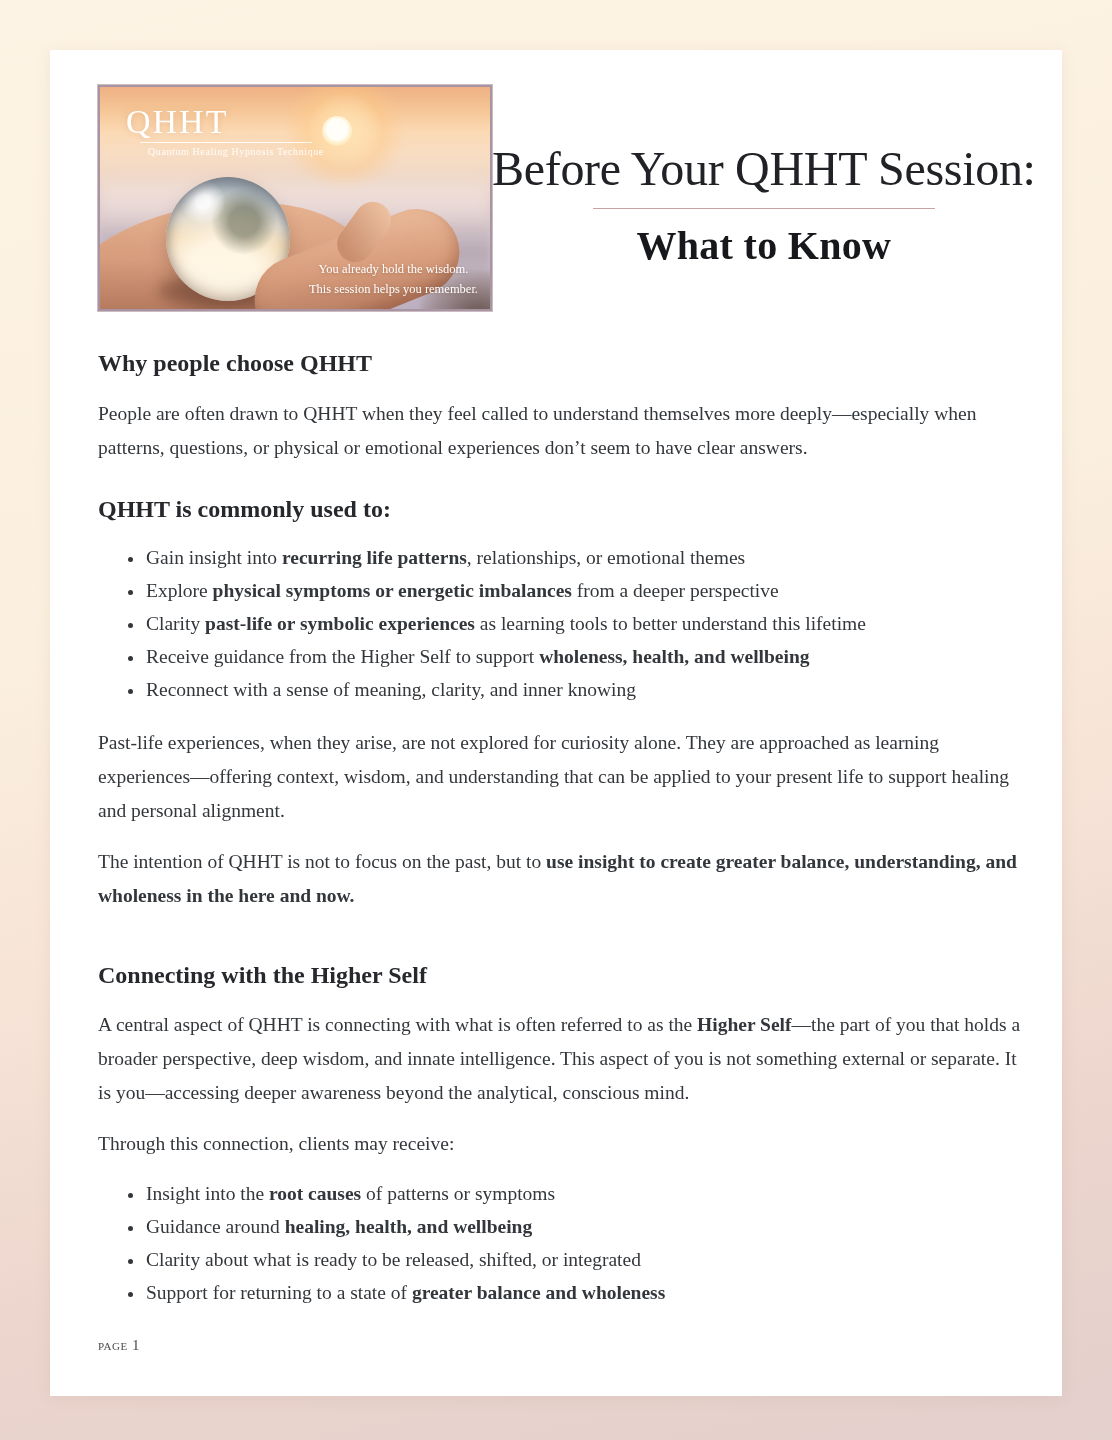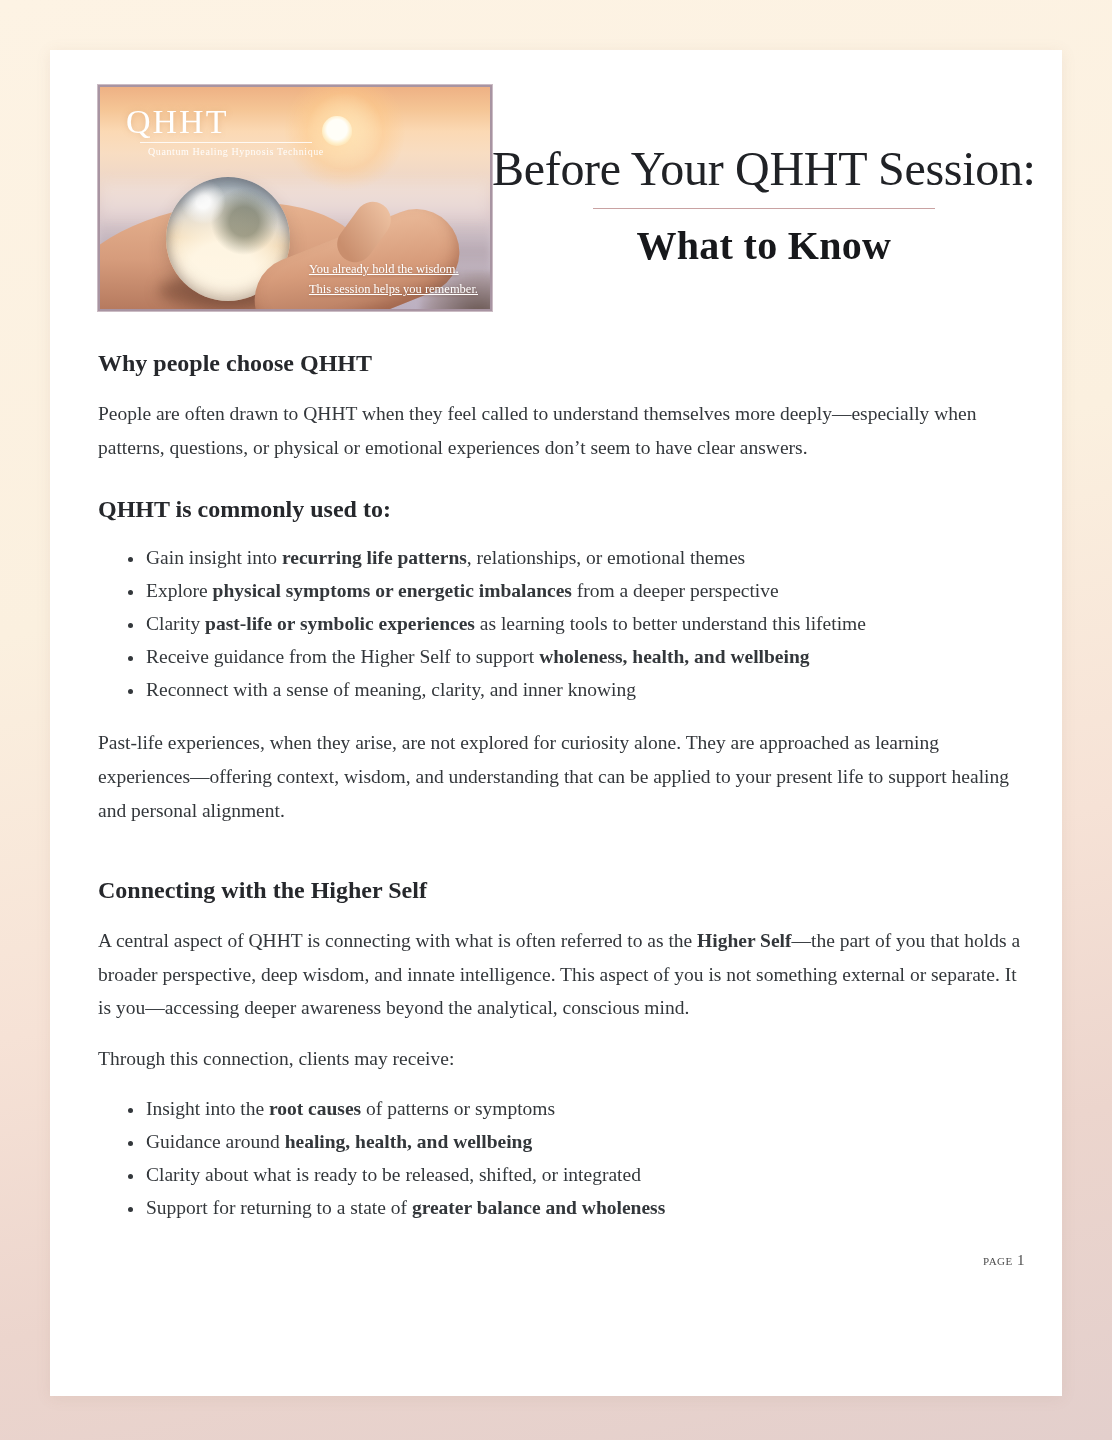--- a/index.html
+++ b/index.html
@@ -68,41 +68,41 @@
       radial-gradient(circle at 63% 36%,rgba(88,94,72,.55) 0 13%,rgba(88,94,72,0) 30%),
       radial-gradient(circle at 45% 80%,rgba(255,246,228,.95) 0 28%,rgba(255,238,210,.4) 55%,rgba(255,238,210,0) 75%),
       linear-gradient(185deg,#97a2ab 0%,#b8c1c7 22%,#d6d3cd 38%,#ecd3ad 52%,#f7e7cb 66%,#f2ece1 84%,#e6e2da 100%);
     box-shadow:inset 0 -6px 14px rgba(120,90,70,.35),inset 0 6px 12px rgba(70,80,95,.45),0 10px 18px rgba(80,50,40,.22);}
   .hero-logo{left:26px;top:16px;color:#fff;position:absolute;}
   .hero-logo *{position:static;}
   .brand{display:block;font-size:34px;letter-spacing:2px;font-weight:400;
     text-shadow:0 0 6px rgba(200,140,90,.35);}
   .brand-rule{display:block;width:172px;height:1px;margin:1px 0 3px 14px;background:rgba(255,255,255,.85);}
   .brand-sub{display:block;margin-left:22px;font-size:10px;letter-spacing:.6px;opacity:.95;}
-  .hero-tagline{right:12px;bottom:10px;color:#fff;text-align:left;font-size:12.5px;line-height:1.55;
-    text-shadow:0 1px 3px rgba(120,80,60,.45);text-decoration:underline;}
+  .hero-tagline{right:12px;bottom:10px;color:#fff;text-align:center;font-size:12.5px;line-height:1.55;
+    text-shadow:0 1px 3px rgba(120,80,60,.45);}
   .hero-tagline span{display:block;position:static;}
 
   .title-block{flex:1;display:flex;flex-direction:column;align-items:center;justify-content:center;
     padding-top:14px;}
   .title1{font-size:48px;letter-spacing:-.3px;color:#202226;white-space:nowrap;}
   .title-divider{width:342px;height:1px;background:var(--title-divider,#c9a2a2);margin:12px 0 13px;}
   .title2{font-size:40px;font-weight:700;color:#17181b;letter-spacing:.3px;}
 
   
   .content{font-size:19.5px;line-height:1.74;}
   .content h3{font-size:24px;font-weight:700;color:#26282c;margin:24px 0 12px;}
   .content h3.first{margin-top:0;}
   .content h3.spaced{margin-top:42px;}
   .content p{margin:12px 0 17px;}
   .content ul{margin:0 0 19px;padding-left:46px;list-style:disc outside;}
   .content li{line-height:1.69;padding-left:2px;}
   .content li::marker{font-size:.8em;}
   .b{font-weight:700;}
-  .pagenum{text-align:right;font-size:15px;color:#4c4c4c;margin-top:22px;
+  .pagenum{text-align:left;font-size:15px;color:#4c4c4c;margin-top:22px;
     font-variant:small-caps;letter-spacing:.5px;}
 </style>
 </head>
 <body>
 
 <div class="canvas">
   <div class="sheet">
 
     <div class="header-row">
       <div class="hero">
@@ -141,20 +141,21 @@
       <h3>QHHT is commonly used to:</h3>
       <ul>
         <li><span>Gain insight into </span><span class="b">recurring life patterns</span><span>, relationships, or emotional themes</span></li>
         <li><span>Explore </span><span class="b">physical symptoms or energetic imbalances</span><span> from a deeper perspective</span></li>
         <li><span>Clarity </span><span class="b">past-life or symbolic experiences</span><span> as learning tools to better understand this lifetime</span></li>
         <li><span>Receive guidance from the Higher Self to support </span><span class="b">wholeness, health, and wellbeing</span></li>
         <li><span>Reconnect with a sense of meaning, clarity, and inner knowing</span></li>
       </ul>
 
       <p>Past-life experiences, when they arise, are not explored for curiosity alone. They are approached as learning experiences—offering context, wisdom, and understanding that can be applied to your present life to support healing and personal alignment.</p>
+      <p><span>The intention of QHHT is not to focus on the past, but to </span><span class="b">use insight to create greater balance, understanding, and wholeness in the here and now.</span></p>
 
       <h3 class="spaced">Connecting with the Higher Self</h3>
       <p><span>A central aspect of QHHT is connecting with what is often referred to as the </span><span class="b">Higher Self</span><span>—the part of you that holds a broader perspective, deep wisdom, and innate intelligence. This aspect of you is not something external or separate. It is you—accessing deeper awareness beyond the analytical, conscious mind.</span></p>
       <p>Through this connection, clients may receive:</p>
       <ul>
         <li><span>Insight into the </span><span class="b">root causes</span><span> of patterns or symptoms</span></li>
         <li><span>Guidance around </span><span class="b">healing, health, and wellbeing</span></li>
         <li><span>Clarity about what is ready to be released, shifted, or integrated</span></li>
         <li><span>Support for returning to a state of </span><span class="b">greater balance and wholeness</span></li>
       </ul>

